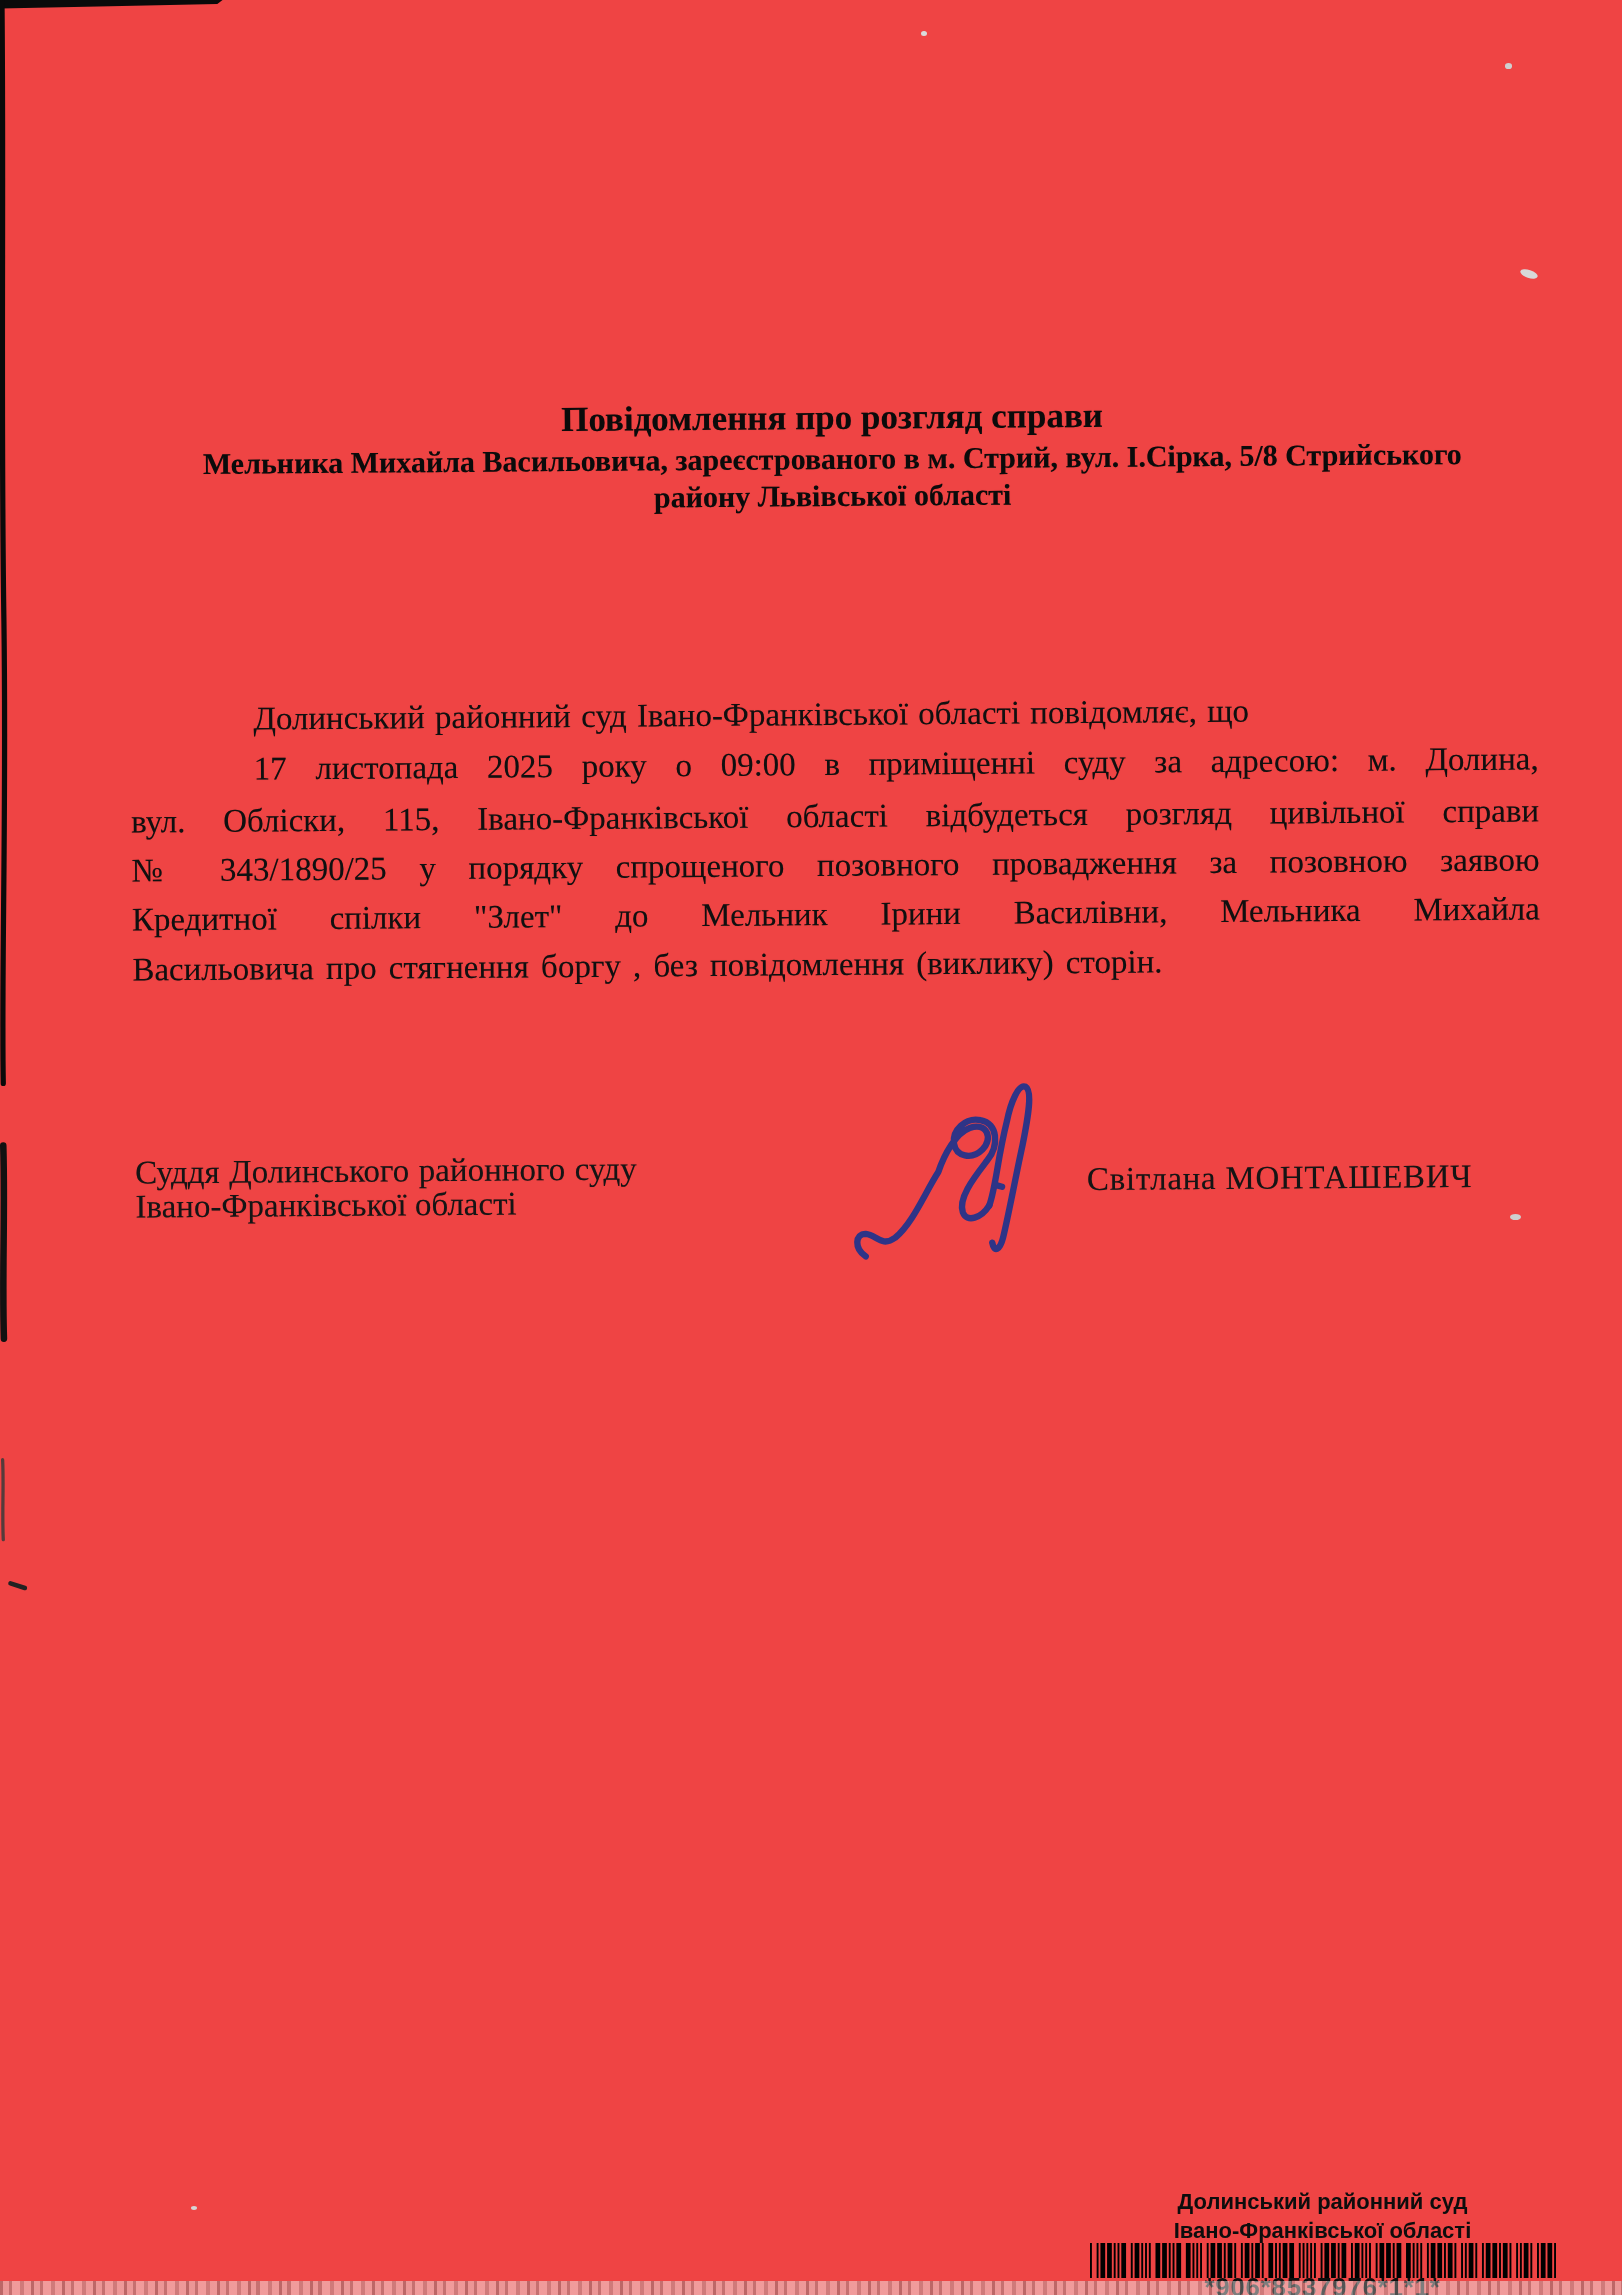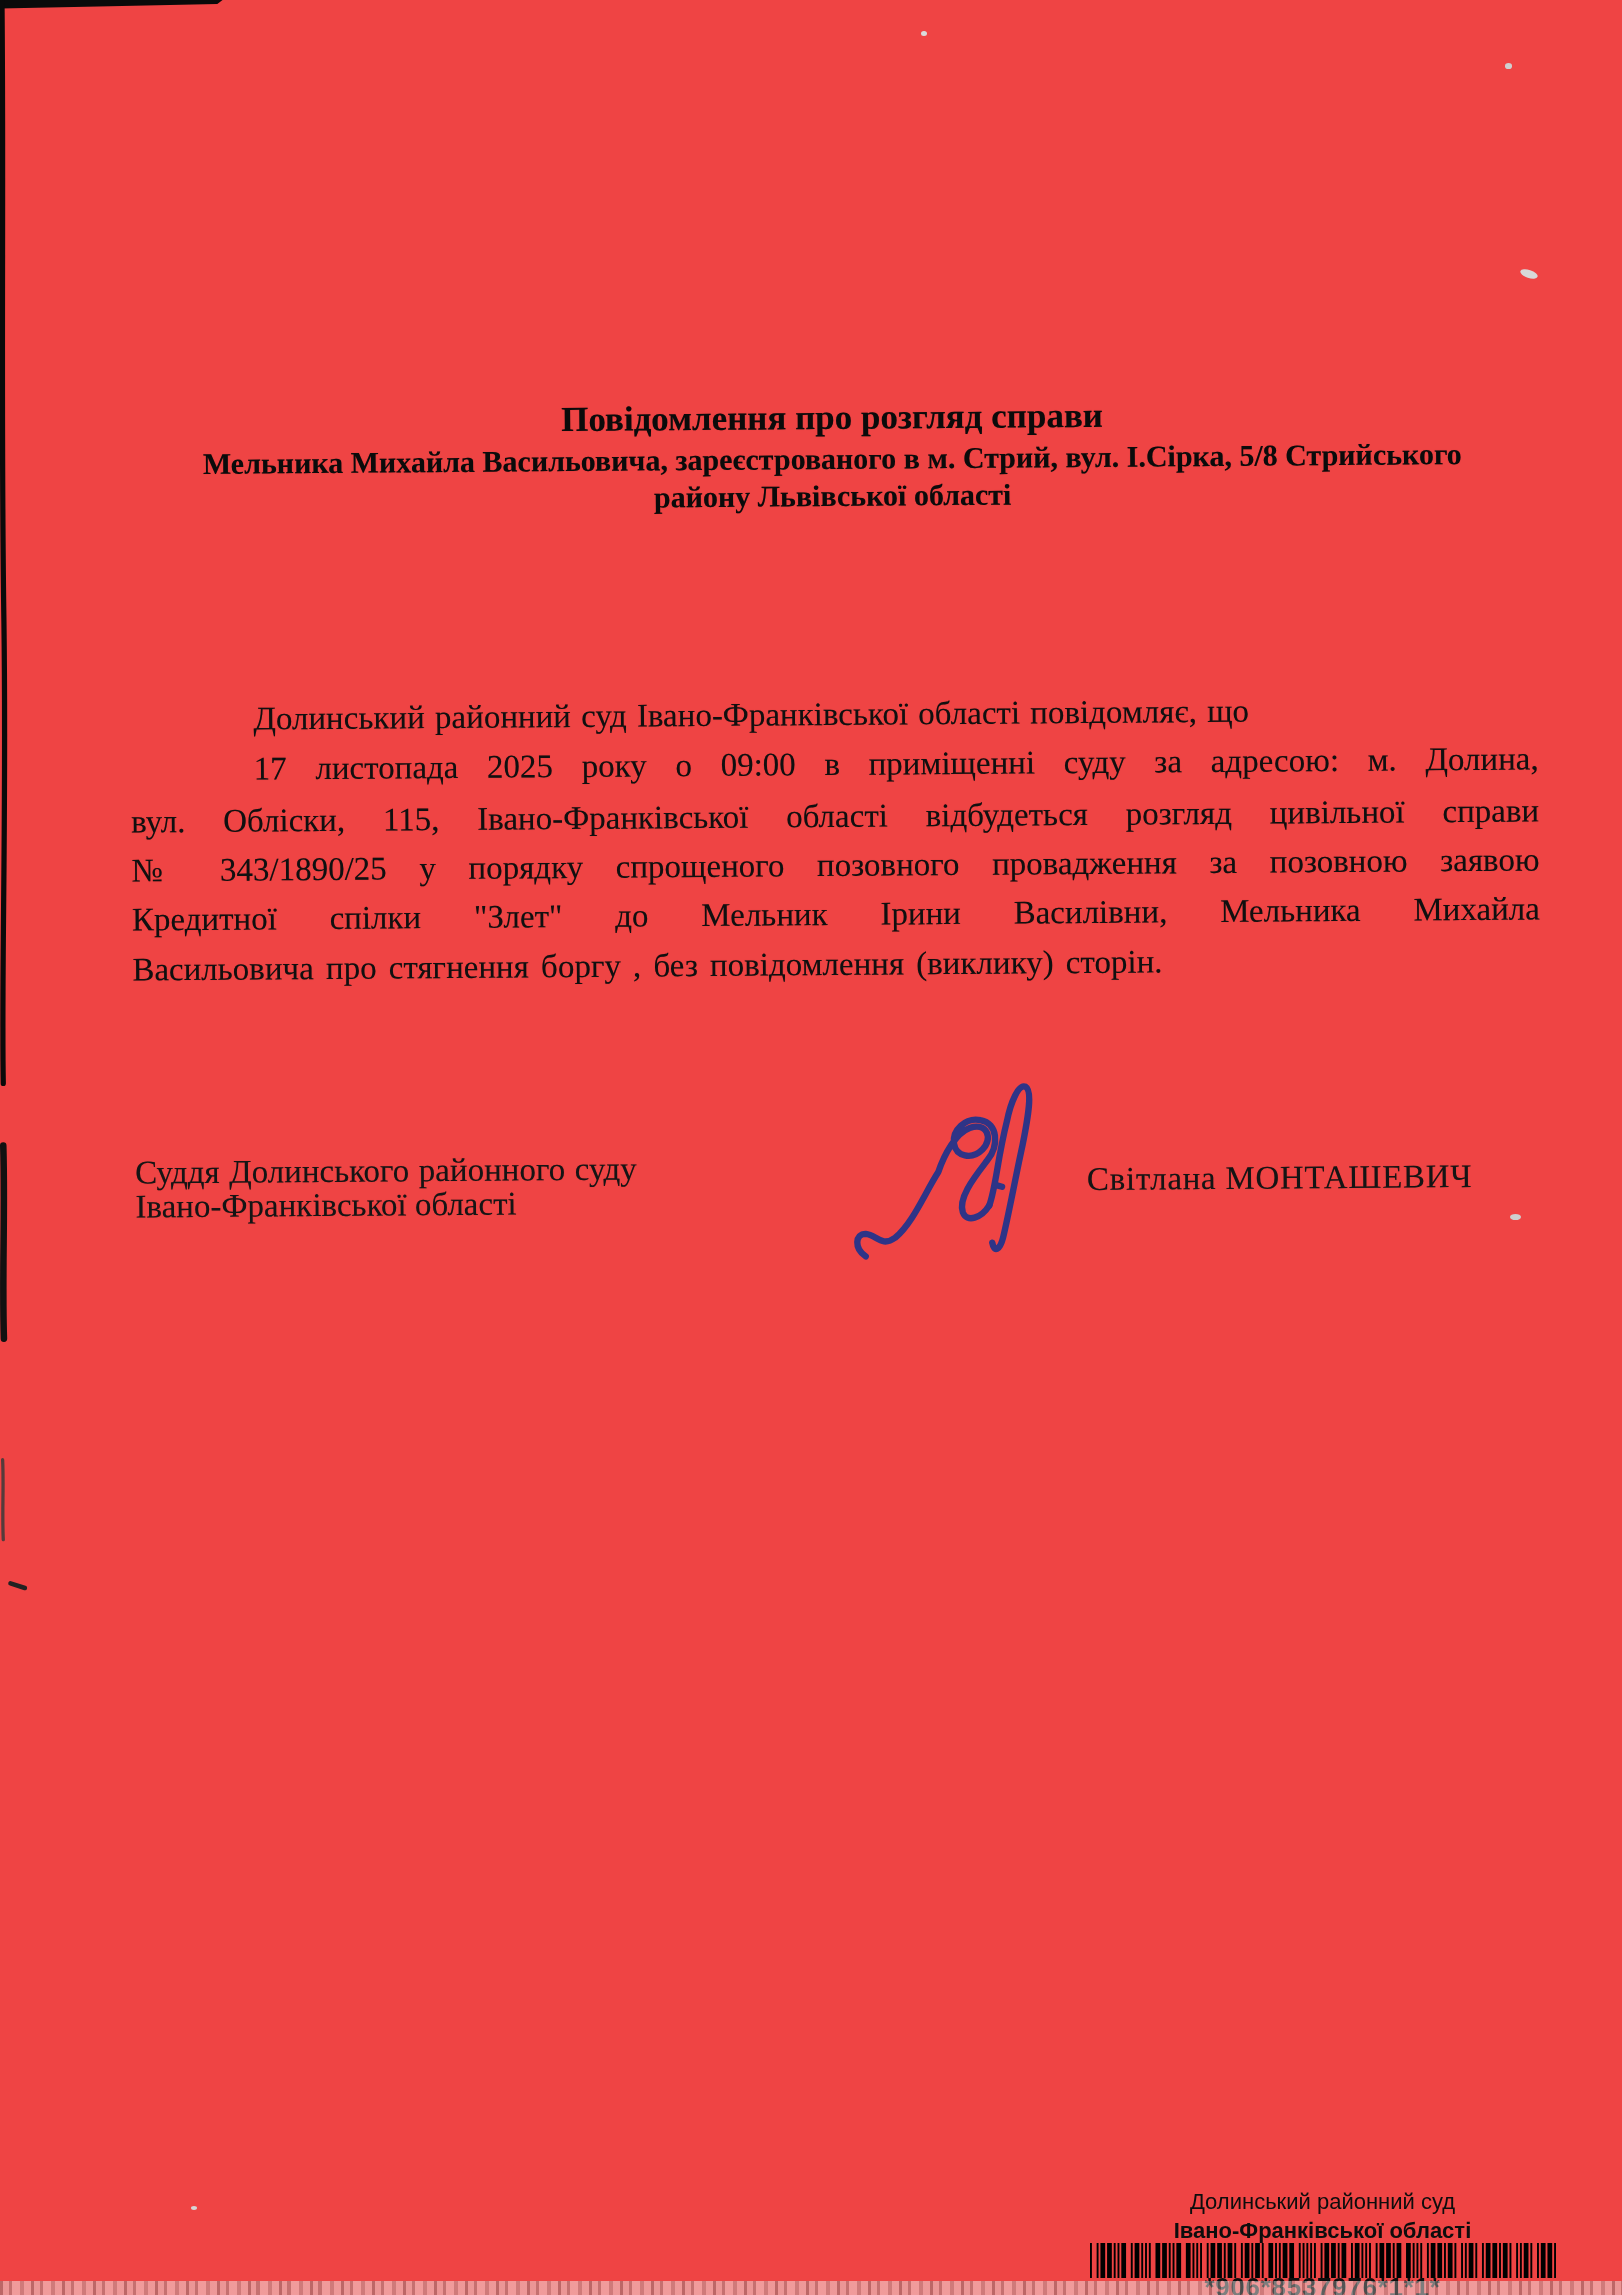--- a/index.html
+++ b/index.html
@@ -44,21 +44,21 @@
   .sig-role1{position:absolute;left:1.3px;top:1150px;font-size:33px;line-height:35px;white-space:nowrap;word-spacing:1.3px;}
   .sig-role2{position:absolute;left:1.3px;top:1184px;font-size:33px;line-height:35px;white-space:nowrap;}
   .sig-name{position:absolute;left:953px;top:1164px;font-size:33px;line-height:35px;letter-spacing:0.7px;white-space:nowrap;}
   
   .signature-wrap{position:absolute;left:846px;top:1074px;width:216px;height:203px;}
   
   .footer{
     position:absolute;left:1087px;top:2184px;width:471px;height:131px;
     font-family:"Liberation Sans", sans-serif;color:#0d0d0d;text-align:center;
   }
-  .f-line1{position:absolute;left:0;top:5.2px;width:100%;font-size:22px;font-weight:normal;line-height:25px;}
+  .f-line1{position:absolute;left:0;top:5.2px;width:100%;font-size:22px;font-weight:bold;line-height:25px;}
   .f-line2{position:absolute;left:0;top:34px;width:100%;font-size:22px;font-weight:bold;line-height:25px;}
   .f-barcode{position:absolute;left:2.6px;top:59px;width:466px;height:35px;}
   .f-value{position:absolute;left:0;top:89px;width:100%;font-size:26px;font-weight:bold;line-height:29px;letter-spacing:0.7px;}
   
   .artifacts{position:absolute;left:0;top:0;width:1622px;height:2295px;pointer-events:none;}
   .noise-bottom{
     position:absolute;left:0;top:2281px;width:1622px;height:14.4px;
     background:
       repeating-linear-gradient(90deg,#8a8a8a 0 3.3px,#e8e8e8 3.3px 8.5px,#9c9c9c 8.5px 12.4px,#f2f2f2 12.4px 20px,#b0b0b0 20px 23.6px,#ededed 23.6px 31px);
     opacity:.5;

